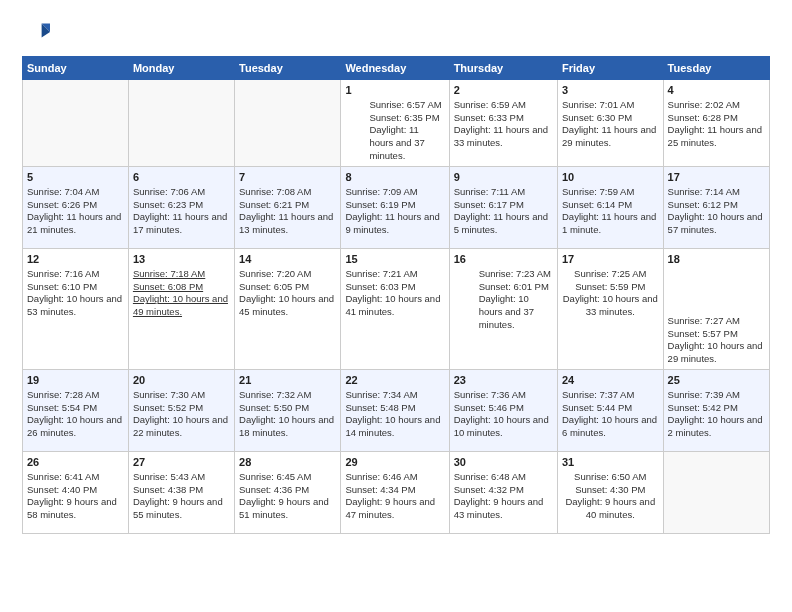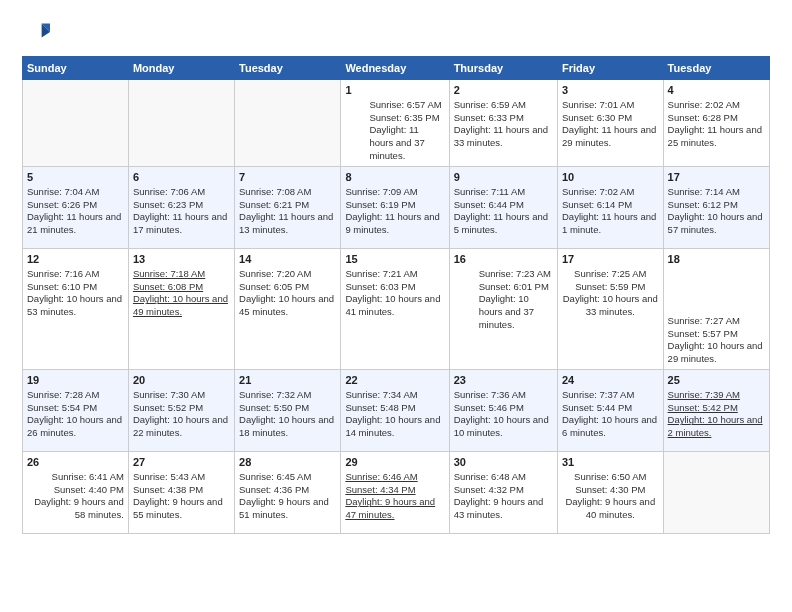--- a/index.html
+++ b/index.html
@@ -177,26 +177,26 @@
           </td>
           <td>
             <span class="day-number">8</span>
             <div class="day-info" style="white-space: pre-line;">Sunrise: 7:09 AM
 Sunset: 6:19 PM
 Daylight: 11 hours and 9 minutes.</div>
           </td>
           <td>
             <span class="day-number">9</span>
             <div class="day-info" style="white-space: pre-line;">Sunrise: 7:11 AM
-Sunset: 6:44 PM
+Sunset: 6:17 PM
 Daylight: 11 hours and 5 minutes.</div>
           </td>
           <td>
             <span class="day-number">10</span>
-            <div class="day-info" style="white-space: pre-line;">Sunrise: 7:02 AM
+            <div class="day-info" style="white-space: pre-line;">Sunrise: 7:59 AM
 Sunset: 6:14 PM
 Daylight: 11 hours and 1 minute.</div>
           </td>
           <td>
             <span class="day-number">17</span>
             <div class="day-info" style="white-space: pre-line;">Sunrise: 7:14 AM
 Sunset: 6:12 PM
 Daylight: 10 hours and 57 minutes.</div>
           </td>
         </tr>
@@ -276,47 +276,47 @@
 Daylight: 10 hours and 10 minutes.</div>
           </td>
           <td>
             <span class="day-number">24</span>
             <div class="day-info" style="white-space: pre-line;">Sunrise: 7:37 AM
 Sunset: 5:44 PM
 Daylight: 10 hours and 6 minutes.</div>
           </td>
           <td>
             <span class="day-number">25</span>
-            <div class="day-info" style="white-space: pre-line; text-decoration: underline;">Sunrise: 7:39 AM
+            <div class="day-info" style="white-space: pre-line;">Sunrise: 7:39 AM
 Sunset: 5:42 PM
 Daylight: 10 hours and 2 minutes.</div>
           </td>
         </tr>
         <tr>
           <td>
             <span class="day-number">26</span>
-            <div class="day-info" style="white-space: pre-line; text-align: right;">Sunrise: 6:41 AM
+            <div class="day-info" style="white-space: pre-line;">Sunrise: 6:41 AM
 Sunset: 4:40 PM
 Daylight: 9 hours and 58 minutes.</div>
           </td>
           <td>
             <span class="day-number">27</span>
             <div class="day-info" style="white-space: pre-line;">Sunrise: 5:43 AM
 Sunset: 4:38 PM
 Daylight: 9 hours and 55 minutes.</div>
           </td>
           <td>
             <span class="day-number">28</span>
             <div class="day-info" style="white-space: pre-line;">Sunrise: 6:45 AM
 Sunset: 4:36 PM
 Daylight: 9 hours and 51 minutes.</div>
           </td>
           <td>
             <span class="day-number">29</span>
-            <div class="day-info" style="white-space: pre-line; text-decoration: underline;">Sunrise: 6:46 AM
+            <div class="day-info" style="white-space: pre-line;">Sunrise: 6:46 AM
 Sunset: 4:34 PM
 Daylight: 9 hours and 47 minutes.</div>
           </td>
           <td>
             <span class="day-number">30</span>
             <div class="day-info" style="white-space: pre-line;">Sunrise: 6:48 AM
 Sunset: 4:32 PM
 Daylight: 9 hours and 43 minutes.</div>
           </td>
           <td>

